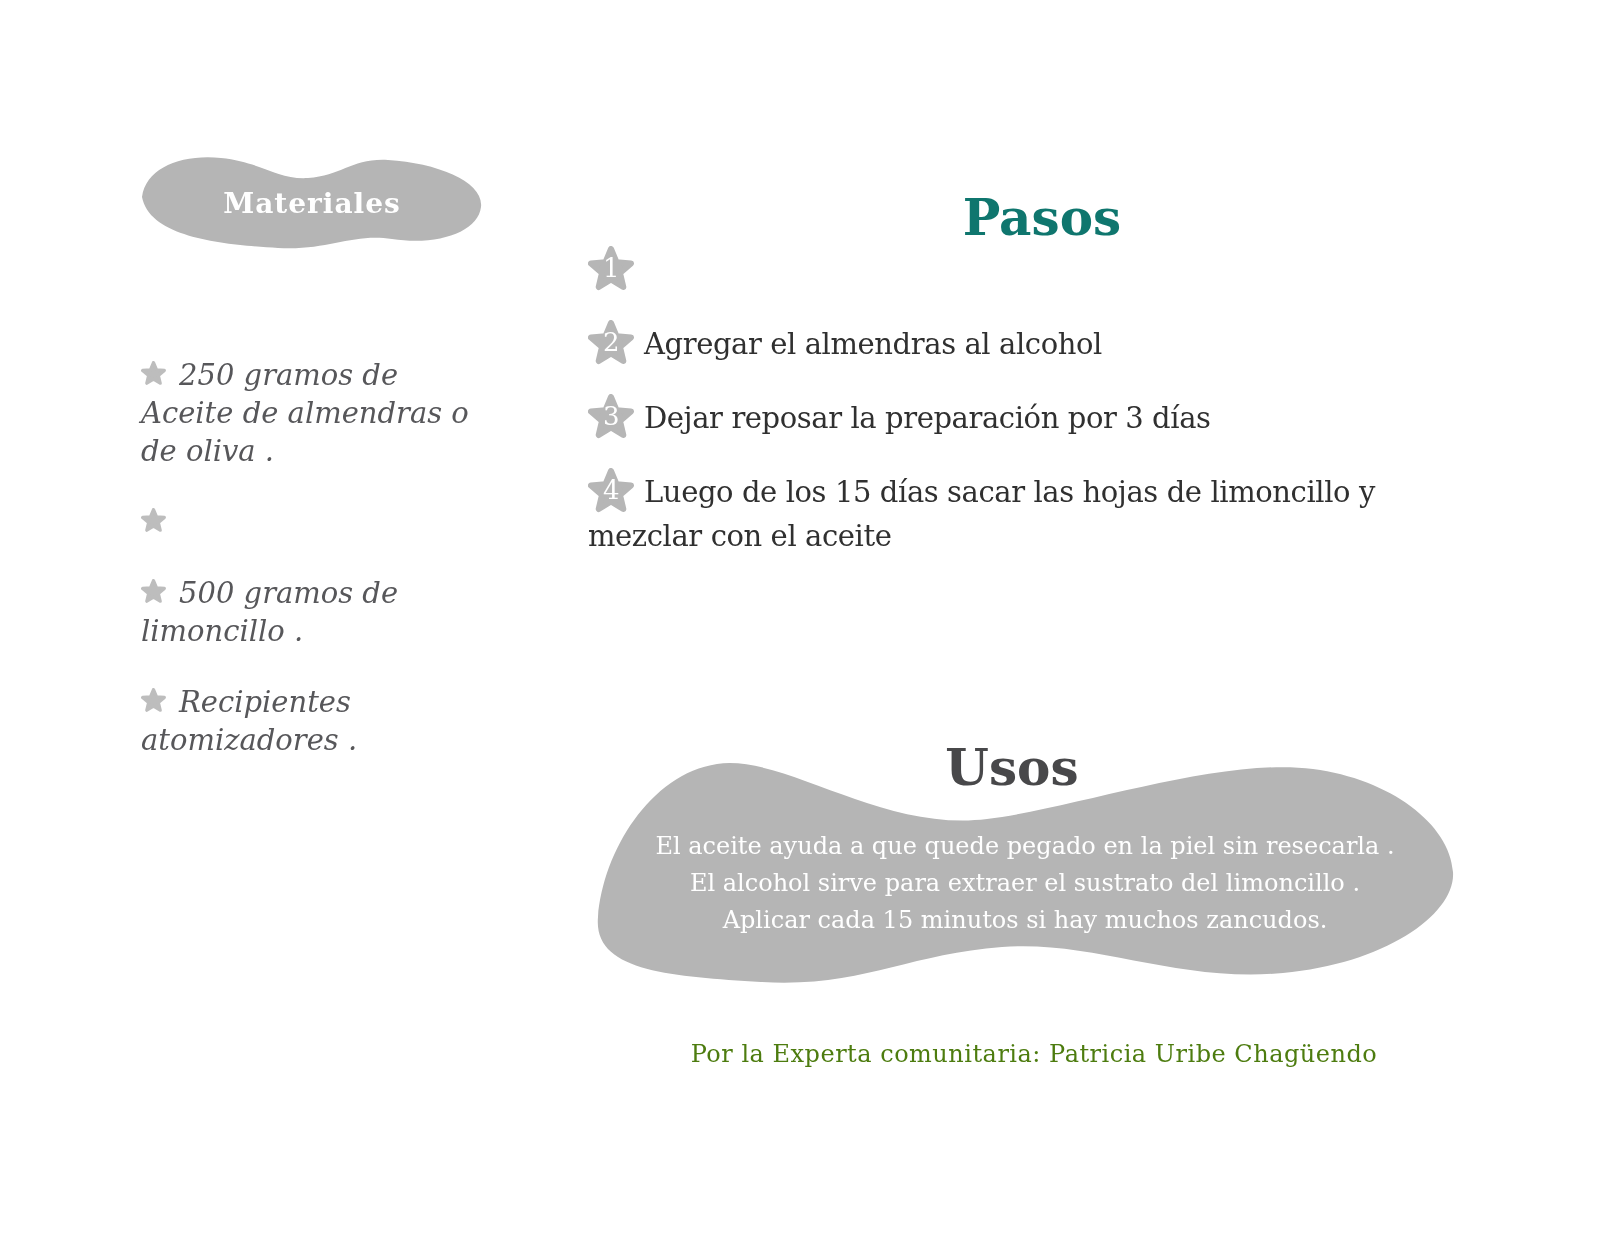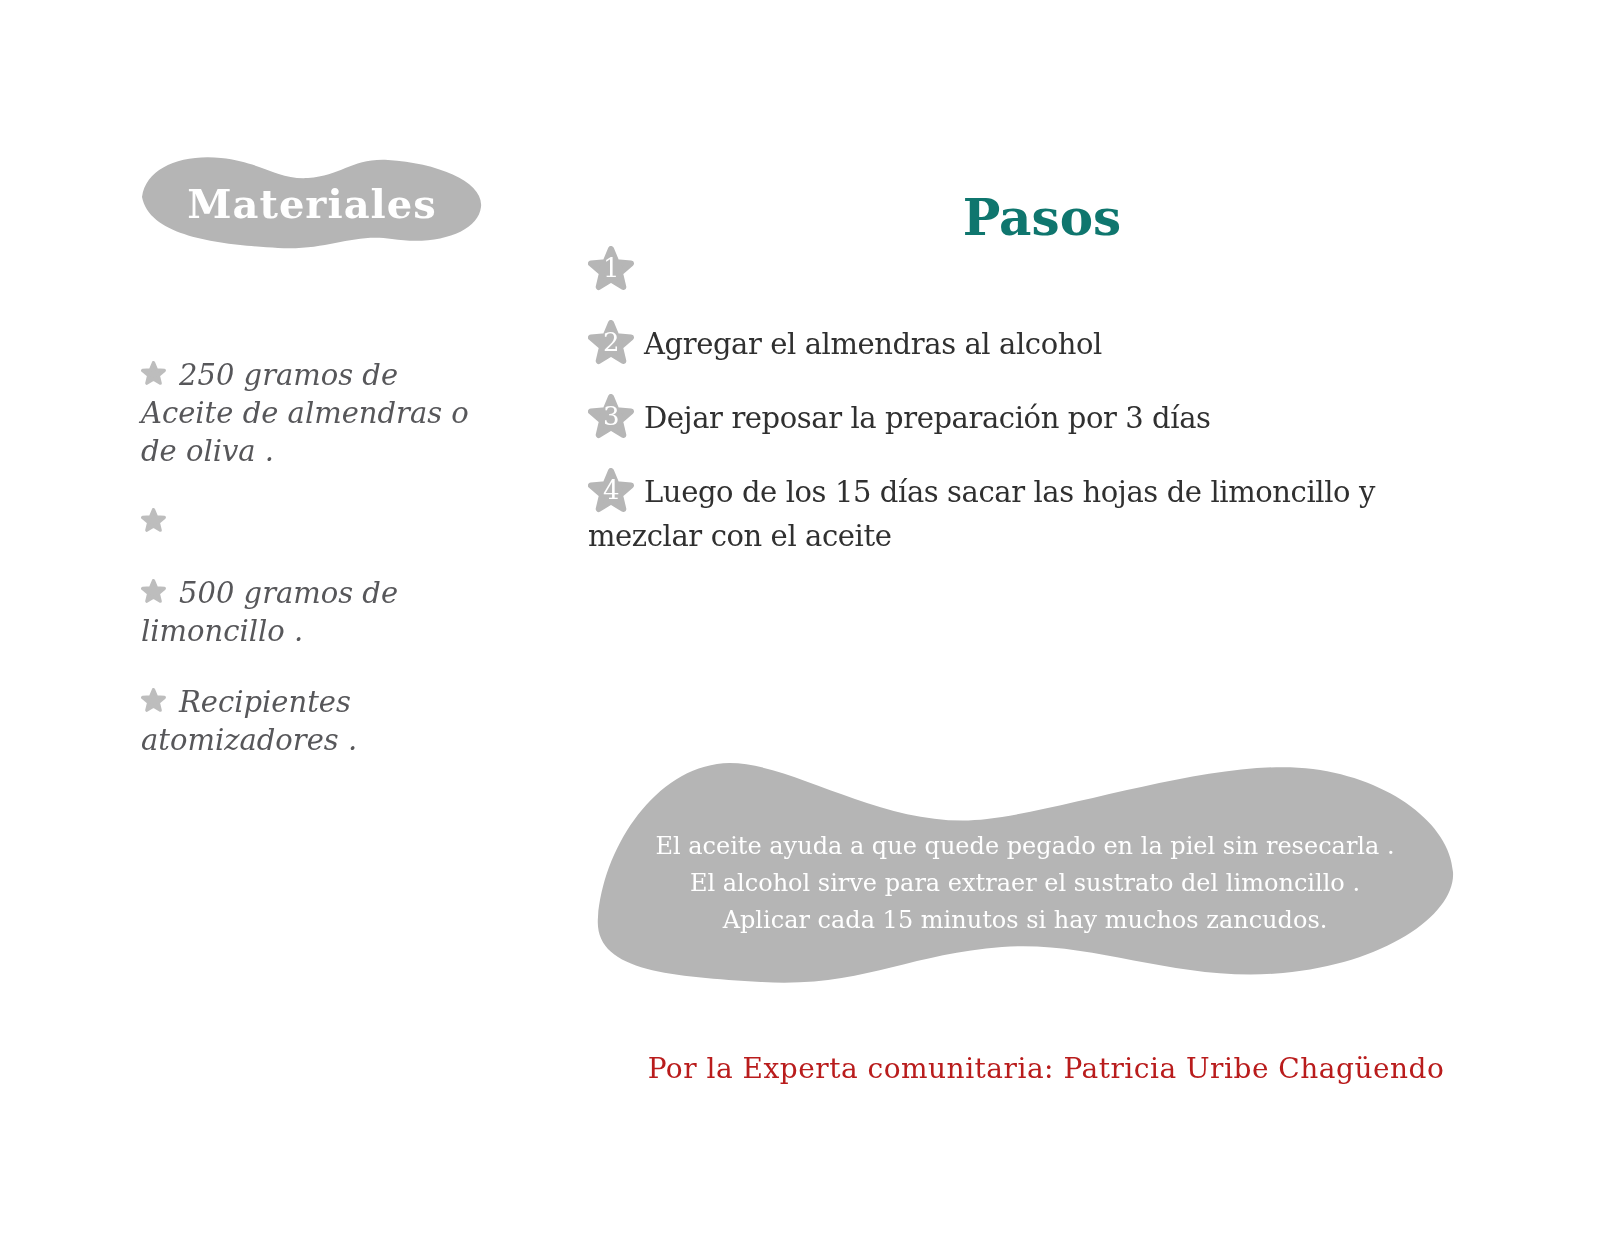--- a/index.html
+++ b/index.html
@@ -16,21 +16,21 @@
   .materials-blob {
     position: absolute;
     left: 136px; top: 150px;
     width: 352px; height: 102px;
   }
   .materials-blob svg { position: absolute; left: 0; top: 0; width: 100%; height: 100%; }
   .materials-title {
     position: absolute; left: 0; top: 0; width: 100%; height: 100%;
     display: flex; align-items: center; justify-content: center;
     margin: 0; padding-top: 2px;
-    color: #ffffff; font-size: 40px; font-weight: bold; letter-spacing: 1px;
+    color: #ffffff; font-size: 28px; font-weight: bold; letter-spacing: 1px;
   }
   .materials-list {
     position: absolute;
     left: 141px; top: 356px;
     width: 354px;
     list-style: none; margin: 0; padding: 0;
   }
   .material-item {
     margin-bottom: 33px;
     font-size: 29px; line-height: 38px;
@@ -90,23 +90,23 @@
     left: 630px; top: 828px; width: 790px;
     text-align: center;
     color: #ffffff; font-size: 24px;
   }
   .usos-lines p { margin: 0; line-height: 37px; }
 
   
   .footer-credit {
     position: absolute;
     left: 590px; top: 1036px; width: 880px;
-    margin: 16px; text-align: center;
-    font-size: 28px; letter-spacing: 0.5px;
-    color: #b91c1c;
+    margin: 4px; text-align: center;
+    font-size: 24px; letter-spacing: 0.5px;
+    color: #4d7c0f;
   }
 </style>
 </head>
 <body>
 
 <div class="page">
 
   <div class="materials-blob">
     <svg viewBox="0 0 352 102" preserveAspectRatio="none">
       <path fill="#b5b5b5" d="M 6 47
@@ -177,20 +177,21 @@
     <path fill="#b5b5b5" d="M 3 165
       C 8 100, 55 22, 122 12
       C 190 2, 285 80, 392 67
       C 482 56, 625 5, 718 17
       C 795 27, 855 72, 858 120
       C 861 162, 790 212, 688 221
       C 582 231, 500 188, 407 195
       C 312 202, 266 236, 166 230
       C 76 224, -2 220, 3 165 Z"></path>
   </svg>
+  <h1 class="usos-title">Usos</h1>
   <div class="usos-lines">
     <p>El aceite ayuda a que quede pegado en la piel sin resecarla .</p>
     <p>El alcohol sirve para extraer el sustrato del limoncillo .</p>
     <p>Aplicar cada 15 minutos si hay muchos zancudos.</p>
   </div>
 
   <p class="footer-credit">Por la Experta comunitaria: Patricia Uribe Chagüendo</p>
 
 </div>
 

